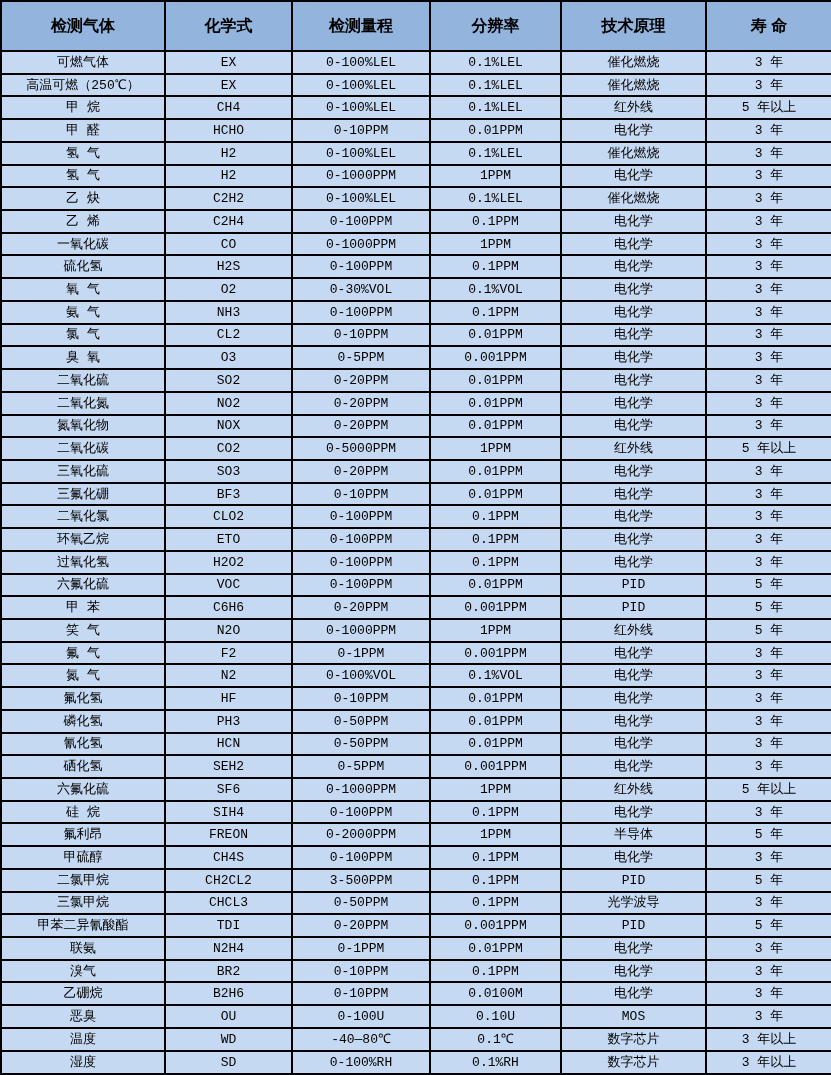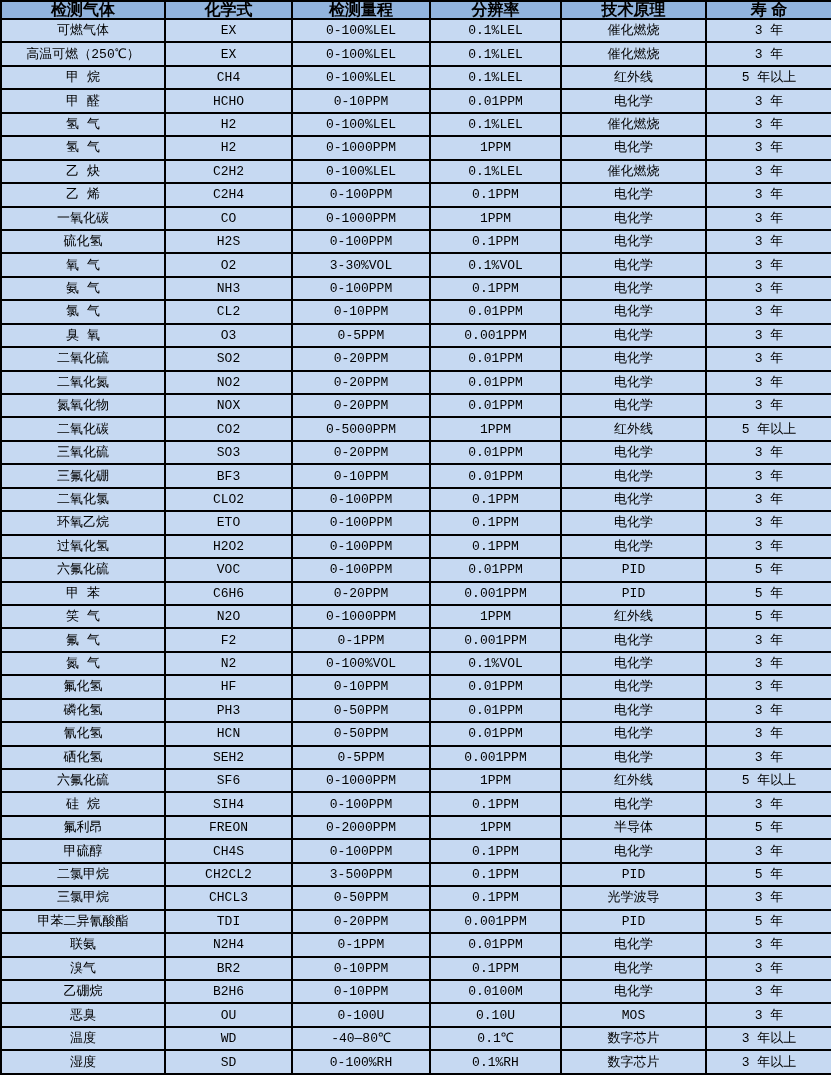--- a/index.html
+++ b/index.html
@@ -22,21 +22,21 @@
   }
   .gas-table th{
     background:var(--header-bg);
     color:var(--text-color);
     font-family:"Liberation Sans","DejaVu Sans",sans-serif;
     font-weight:bold;
     font-size:16px;
     text-align:center;
     vertical-align:middle;
     border:2px solid var(--border-color);
-    padding:0;
+    padding:16px;
     line-height:1;
     white-space:nowrap;
     overflow:hidden;
   }
   .gas-table td{
     background:var(--row-bg);
     color:var(--text-color);
     font-family:"Liberation Mono","DejaVu Sans Mono",monospace;
     font-size:13px;
     text-align:center;
@@ -154,21 +154,21 @@
         <td>硫化氢</td>
         <td>H2S</td>
         <td>0-100PPM</td>
         <td>0.1PPM</td>
         <td>电化学</td>
         <td>3 年</td>
       </tr>
       <tr>
         <td>氧 气</td>
         <td>O2</td>
-        <td>3-30%VOL</td>
+        <td>0-30%VOL</td>
         <td>0.1%VOL</td>
         <td>电化学</td>
         <td>3 年</td>
       </tr>
       <tr>
         <td>氨 气</td>
         <td>NH3</td>
         <td>0-100PPM</td>
         <td>0.1PPM</td>
         <td>电化学</td>

